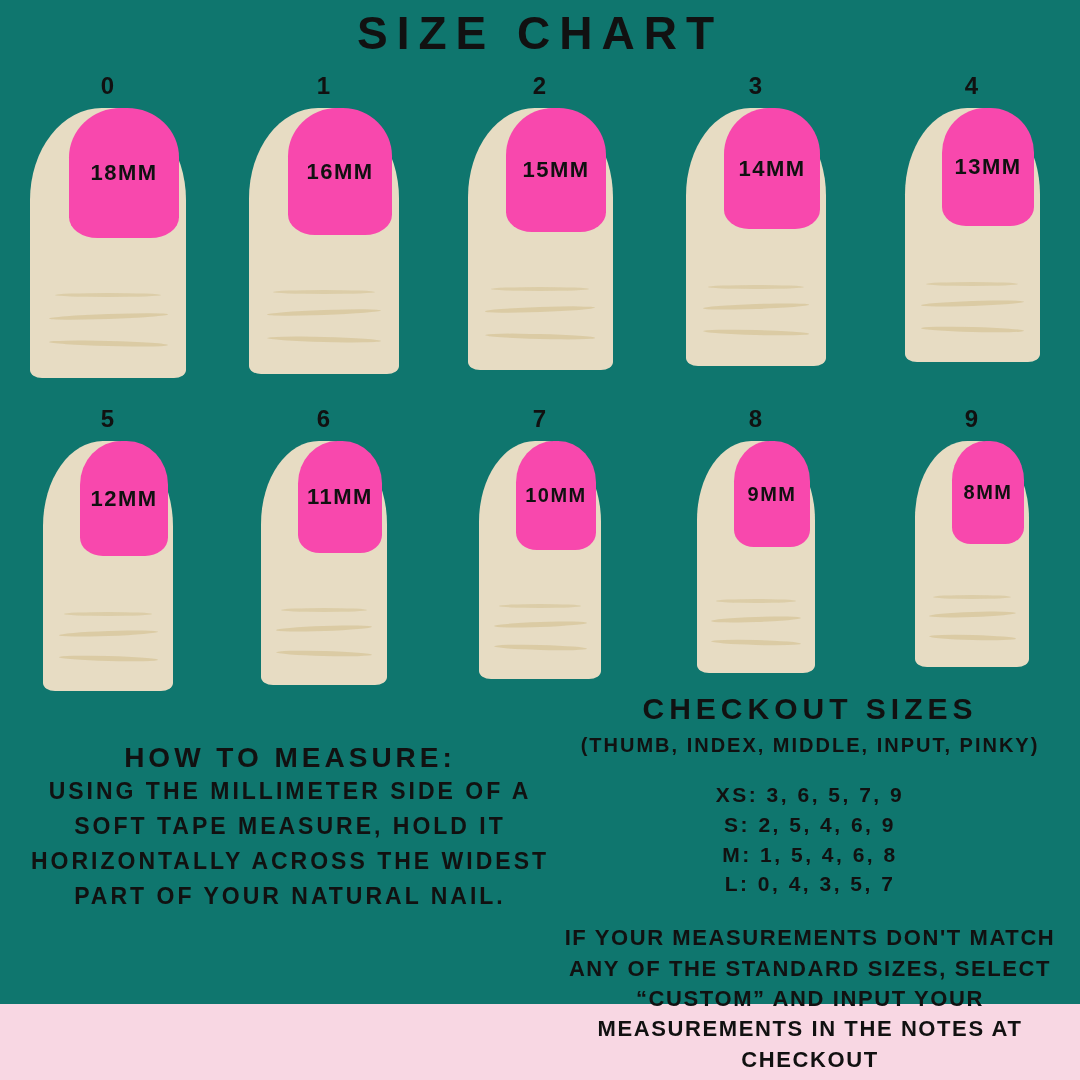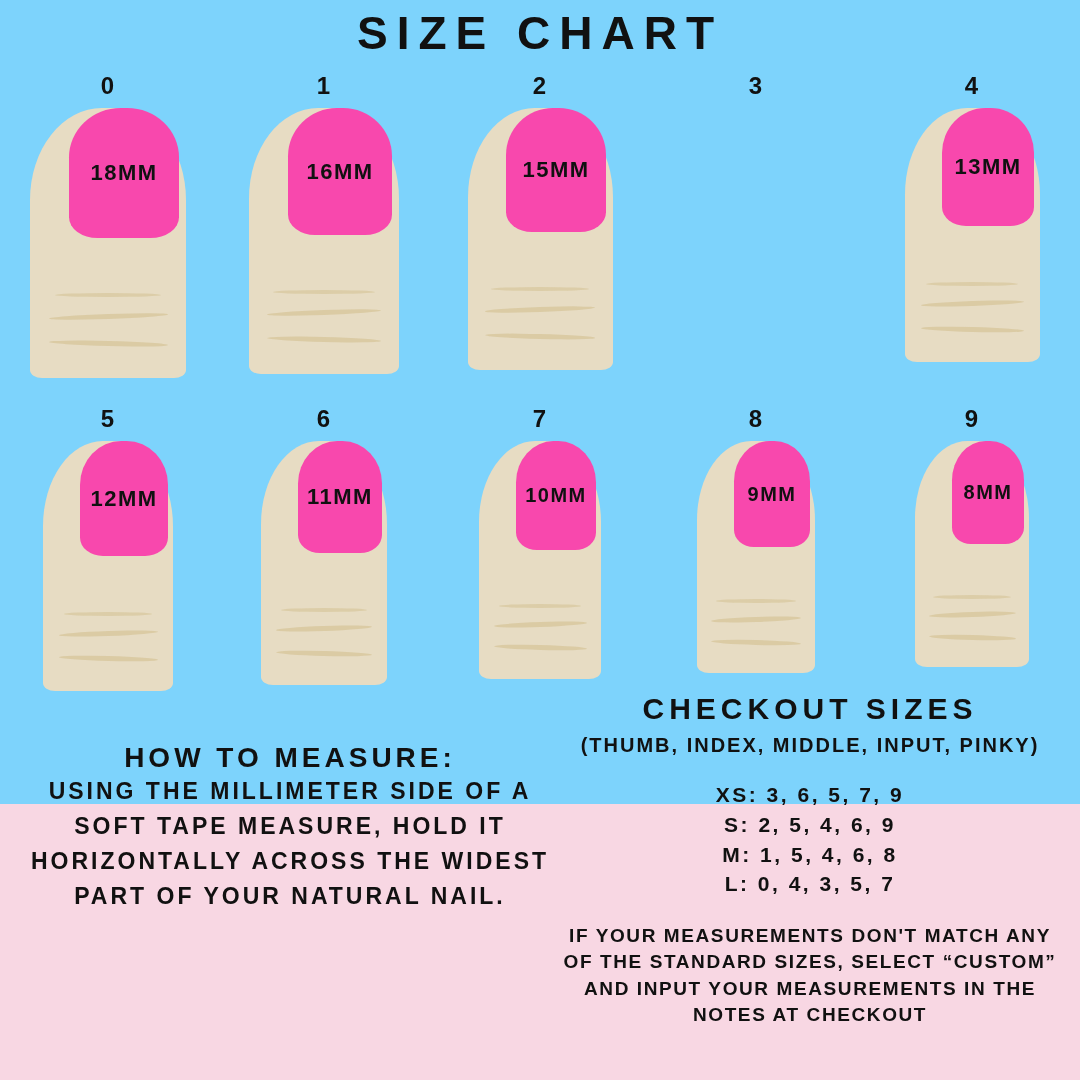--- a/index.html
+++ b/index.html
@@ -4,22 +4,22 @@
 <style>
   * { box-sizing: border-box; margin: 0; padding: 0; }
   html, body {
     width: 1080px; height: 1080px;
     background: #f8d7e3;
     font-family: "Liberation Sans", sans-serif;
     overflow: hidden;
   }
   .page {
     position: relative;
-    width: 1080px; height: 804px;
-    background: #7dd3fc;
+    width: 1080px; height: 1004px;
+    background: #0f766e;
   }
 
   
   .title {
     position: absolute;
     top: 6px; left: 0; width: 1080px;
     text-align: center;
     font-size: 46px;
     font-weight: 700;
     letter-spacing: 9px;
@@ -153,21 +153,21 @@
   .standard-list {
     margin-top: 22px;
     font-size: 21px;
     font-weight: 700;
     letter-spacing: 2.5px;
     line-height: 1.42;
     color: #111;
   }
   .standard-note {
     margin-top: 24px;
-    font-size: 19px;
+    font-size: 22px;
     font-weight: 700;
     letter-spacing: 1.6px;
     line-height: 1.38;
     color: #111;
   }
 </style>
 </head>
 <body>
 
 <div class="page">
@@ -200,20 +200,27 @@
         <div class="nail" style="width: 145px; height: 262px;">
           <div class="finger" style="height: 262px;"></div>
           <div class="knuckle" style="bottom: 79px;"></div>
           <div class="plate" style="width: 100px; height: 124px;">
             <div class="plate-label">15MM</div>
           </div>
         </div>
       </div>
       <div class="nail-cell" style="width: 216px;">
         <div class="nail-index">3</div>
+        <div class="nail" style="width: 140px; height: 258px;">
+          <div class="finger" style="height: 258px;"></div>
+          <div class="knuckle" style="bottom: 77px;"></div>
+          <div class="plate" style="width: 96px; height: 121px;">
+            <div class="plate-label">14MM</div>
+          </div>
+        </div>
       </div>
       <div class="nail-cell" style="width: 216px;">
         <div class="nail-index">4</div>
         <div class="nail" style="width: 135px; height: 254px;">
           <div class="finger" style="height: 254px;"></div>
           <div class="knuckle" style="bottom: 76px;"></div>
           <div class="plate" style="width: 92px; height: 118px;">
             <div class="plate-label">13MM</div>
           </div>
         </div>

